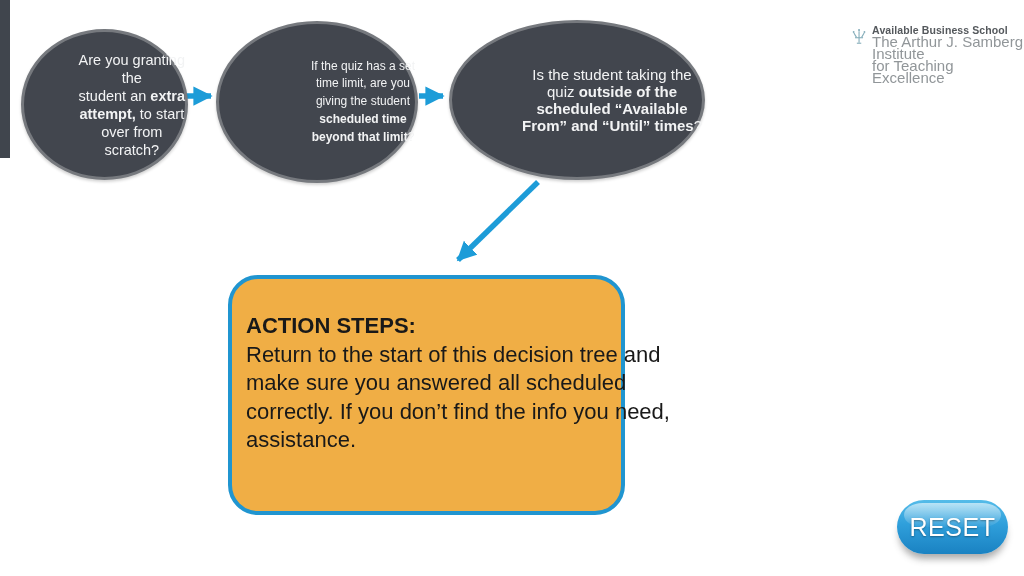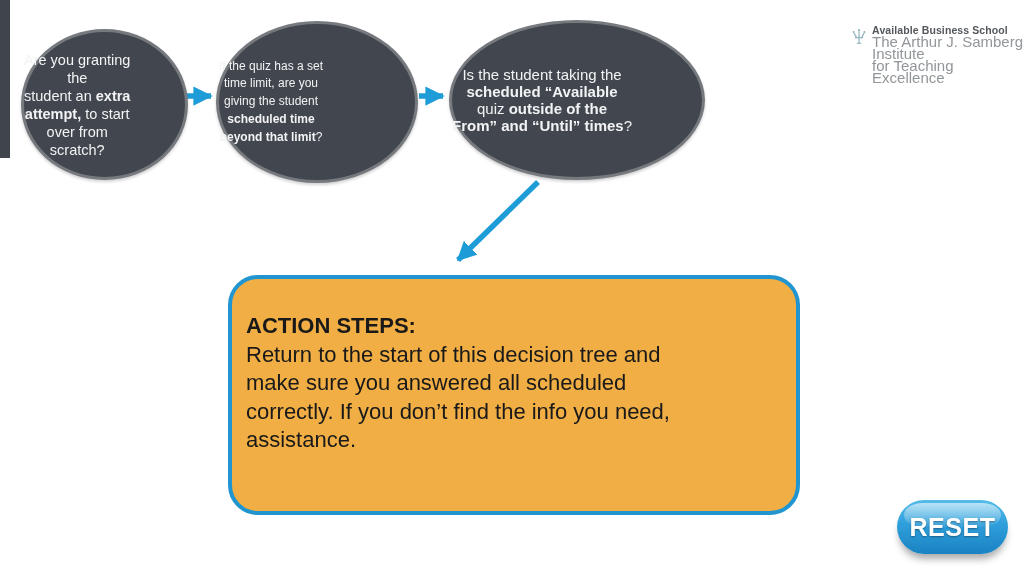--- a/index.html
+++ b/index.html
@@ -21,40 +21,40 @@
   }
 
   
   .node {
     position: absolute;
     background: #42464e;
     border: 3px solid #76797e;
     border-radius: 50%;
     color: #f2f3f4;
     display: flex; flex-direction: column;
-    align-items: flex-start; justify-content: center;
+    align-items: flex-end; justify-content: center;
     text-align: center;
     box-shadow: 0 2px 3px rgba(0,0,0,0.18);
   }
   .node .tline { white-space: nowrap; }
   .node-1 { left: 21px;  top: 29px; width: 167px; height: 151px; font-size: 14.5px; line-height: 18px; }
   .node-2 { left: 216px; top: 21px; width: 202px; height: 162px; font-size: 12px;   line-height: 17.8px; }
   .node-3 { left: 449px; top: 20px; width: 256px; height: 160px; font-size: 15px;   line-height: 17.2px; }
 
   
   .arrows-svg {
     position: absolute; left: 0; top: 0;
     width: 1024px; height: 576px;
     pointer-events: none;
   }
 
   
   .action-box {
     position: absolute; left: 228px; top: 275px;
-    width: 572px; height: 240px;
+    width: 397px; height: 240px;
     background: #f0ae45;
     border: 4px solid #2095d0;
     border-radius: 30px;
     padding: 33px 10px 0 14px;
     color: #191919;
     font-size: 22px;
   }
   .action-box .tline { line-height: 28.5px; white-space: nowrap; }
   .action-box a.link {
     color: #2a7ab5;
@@ -88,21 +88,21 @@
     position: absolute;
   }
   .reset-btn::before {
     content: "";
     position: absolute; left: 7px; top: 3px; right: 7px; height: 24px;
     border-radius: 22px / 14px;
     background: linear-gradient(180deg, rgba(255,255,255,0.60), rgba(255,255,255,0.04));
   }
   .reset-btn .reset-label {
     position: relative;
-    color: #ffffff; font-weight: bold; font-size: 25px;
+    color: #ffffff; font-weight: normal; font-size: 25px;
     letter-spacing: 0.5px;
     text-shadow: 0 1px 2px rgba(0,0,0,0.35);
     font-family: "Liberation Sans", sans-serif;
   }
 </style>
 </head>
 <body>
 
 <div class="left-bar"></div>
 
@@ -132,22 +132,22 @@
       <div class="tline"><span>If the quiz has a set</span></div>
       <div class="tline"><span>time limit, are you</span></div>
       <div class="tline"><span>giving the student</span></div>
       <div class="tline"><span class="b">scheduled time</span></div>
       <div class="tline"><span class="b">beyond that limit</span><span>?</span></div>
     </div>
 </div>
 <div class="node node-3">
   <div>
       <div class="tline"><span>Is the student taking the</span></div>
+      <div class="tline"><span>quiz </span><span class="b">outside of the</span></div>
       <div class="tline"><span class="b">scheduled “Available</span></div>
-      <div class="tline"><span>quiz </span><span class="b">outside of the</span></div>
       <div class="tline"><span class="b">From” and “Until” times</span><span>?</span></div>
     </div>
 </div>
 
 <div class="action-box">
   <div>
       <div class="tline"><span class="b">ACTION STEPS:</span></div>
       <div class="tline"><span>Return to the start of this decision tree and</span></div>
       <div class="tline"><span>make sure you answered all scheduled</span></div>
       <div class="tline"><span>correctly. If you don’t find the info you need,</span></div>

